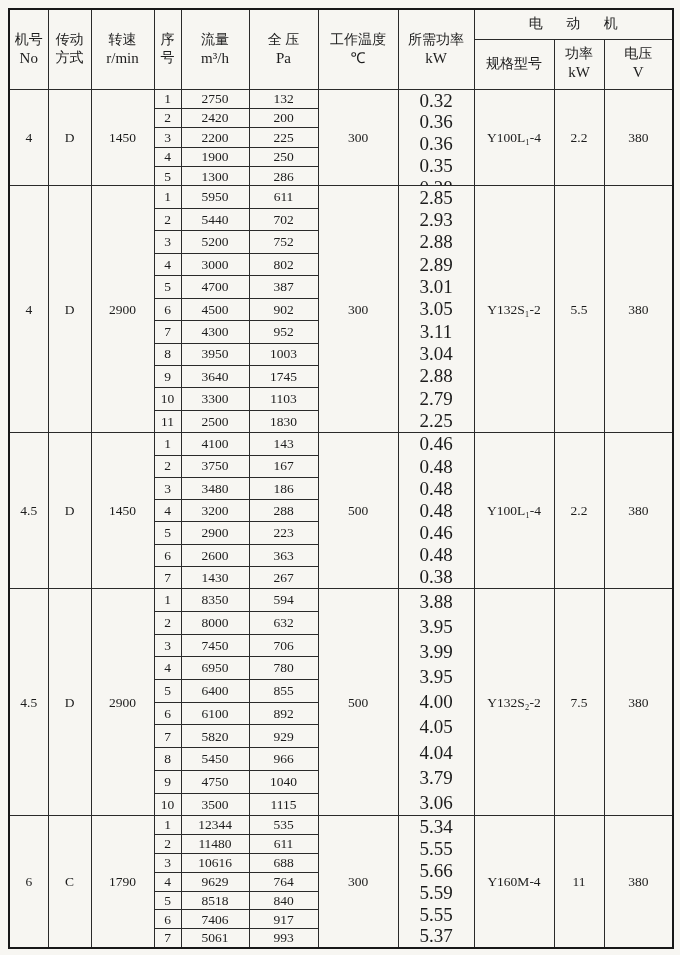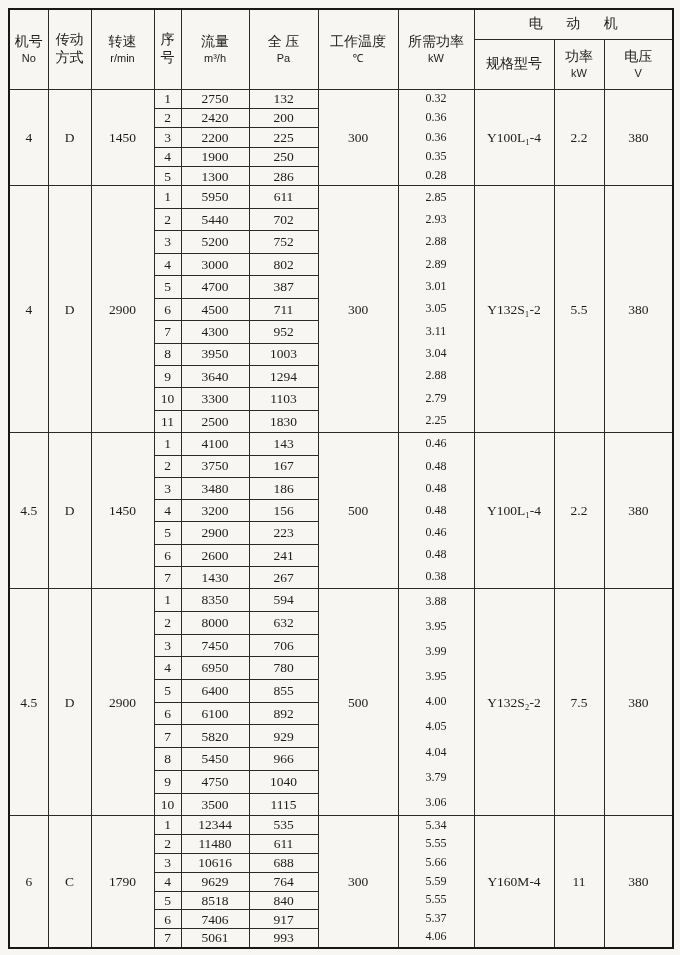--- a/index.html
+++ b/index.html
@@ -22,38 +22,38 @@
   th, td {
     border: 1px solid #2a2a2a;
     text-align: center;
     vertical-align: middle;
     font-size: 13px;
     line-height: 1.15;
     padding: 0;
     overflow: hidden;
   }
   thead th { font-weight: normal; font-size: 14px; }
-  thead .sub { font-size: 11px; font-family: Liberation Sans, sans-serif; }
+  thead .sub { font-size: 15px; font-family: Liberation Serif, serif; }
   thead tr.h1 { height: 30px; }
   thead tr.h2 { height: 50px; }
   th.group { letter-spacing: 10px; text-indent: 10px; }
   tbody td { font-size: 13.5px; }
   
   tr.sec-0 { height: 19.4px; }
   tr.sec-1 { height: 22.45px; }
   tr.sec-2 { height: 22.3px; }
   tr.sec-3 { height: 22.7px; }
   tr.sec-4 { height: 18.85px; }
   td.power-td { position: relative; }
   .power-col {
     position: absolute; top: 0; left: 0; right: 0; bottom: 0;
     display: flex; flex-direction: column;
     justify-content: space-around; align-items: center;
   }
-  .power-col div { font-size: 12px; text-align: center; }
+  .power-col div { font-size: 19px; text-align: center; }
   .hl2 { margin-top: 2px; }
 </style>
 </head>
 <body>
 
 <div class="page">
   <table class="spec">
     <colgroup>
       <col style="width:39px">
         <col style="width:43px">
@@ -200,36 +200,36 @@
           <td rowspan="1">802</td>
         </tr>
         <tr class="sec-1">
           <td rowspan="1">5</td>
           <td rowspan="1">4700</td>
           <td rowspan="1">387</td>
         </tr>
         <tr class="sec-1">
           <td rowspan="1">6</td>
           <td rowspan="1">4500</td>
-          <td rowspan="1">711</td>
+          <td rowspan="1">902</td>
         </tr>
         <tr class="sec-1">
           <td rowspan="1">7</td>
           <td rowspan="1">4300</td>
           <td rowspan="1">952</td>
         </tr>
         <tr class="sec-1">
           <td rowspan="1">8</td>
           <td rowspan="1">3950</td>
           <td rowspan="1">1003</td>
         </tr>
         <tr class="sec-1">
           <td rowspan="1">9</td>
           <td rowspan="1">3640</td>
-          <td rowspan="1">1294</td>
+          <td rowspan="1">1745</td>
         </tr>
         <tr class="sec-1">
           <td rowspan="1">10</td>
           <td rowspan="1">3300</td>
           <td rowspan="1">1103</td>
         </tr>
         <tr class="sec-1">
           <td rowspan="1">11</td>
           <td rowspan="1">2500</td>
           <td rowspan="1">1830</td>
@@ -263,31 +263,31 @@
           <td rowspan="1">167</td>
         </tr>
         <tr class="sec-2">
           <td rowspan="1">3</td>
           <td rowspan="1">3480</td>
           <td rowspan="1">186</td>
         </tr>
         <tr class="sec-2">
           <td rowspan="1">4</td>
           <td rowspan="1">3200</td>
-          <td rowspan="1">156</td>
+          <td rowspan="1">288</td>
         </tr>
         <tr class="sec-2">
           <td rowspan="1">5</td>
           <td rowspan="1">2900</td>
           <td rowspan="1">223</td>
         </tr>
         <tr class="sec-2">
           <td rowspan="1">6</td>
           <td rowspan="1">2600</td>
-          <td rowspan="1">241</td>
+          <td rowspan="1">363</td>
         </tr>
         <tr class="sec-2">
           <td rowspan="1">7</td>
           <td rowspan="1">1430</td>
           <td rowspan="1">267</td>
         </tr>
         <tr class="sec-3">
           <td rowspan="10">4.5</td>
           <td rowspan="10">D</td>
           <td rowspan="10">2900</td>

